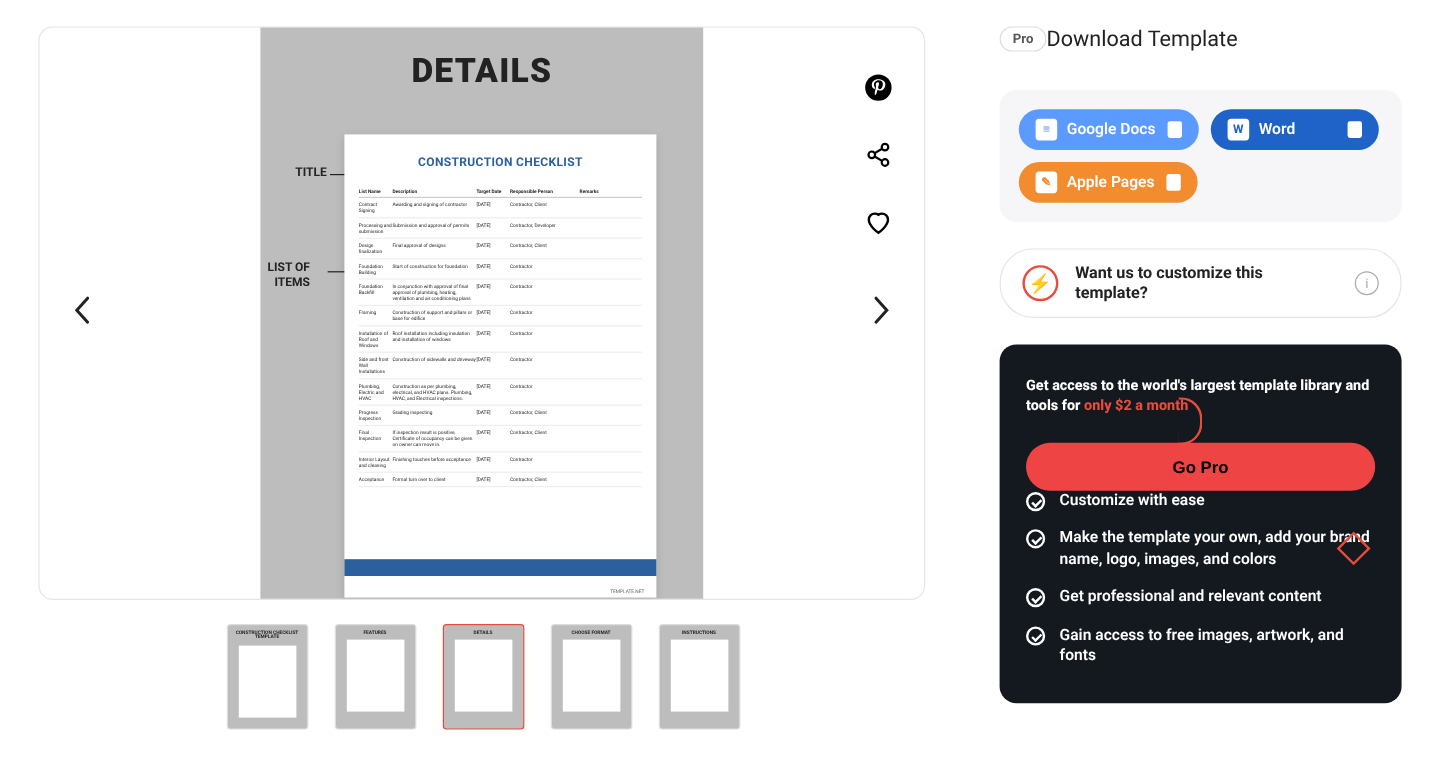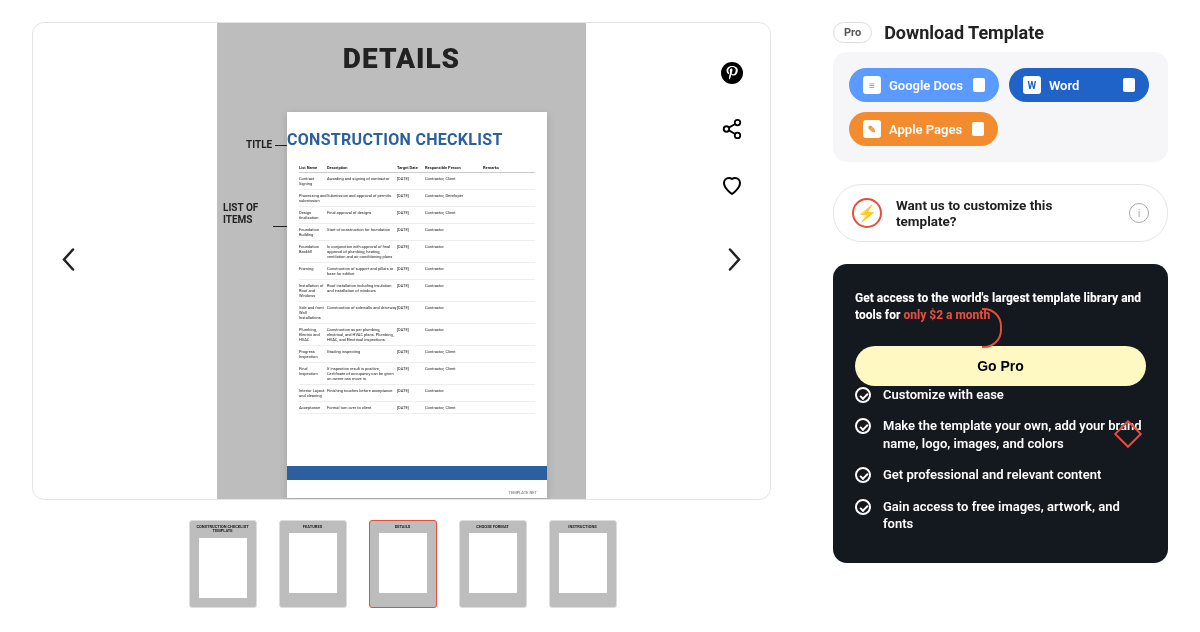--- a/index.html
+++ b/index.html
@@ -3,72 +3,72 @@
 <meta charset="utf-8">
 <style>
 *{margin:0;padding:0;box-sizing:border-box}
 body{font-family:-apple-system,BlinkMacSystemFont,"Segoe UI",Roboto,Arial,sans-serif;background:#fff;width:1200px;height:632px;overflow:hidden;color:#222}
 .container{display:flex;gap:60px;padding:22px 32px}
 .left{flex:1;position:relative}
 .preview-box{border:1px solid #e5e5e5;border-radius:12px;width:739px;height:478px;position:relative;display:flex;align-items:center;justify-content:center;background:#fff;overflow:hidden}
 .gray-bg{width:369px;height:478px;background:#bdbdbd;position:relative;display:flex;flex-direction:column;align-items:center}
 .details-hdr{font-size:28px;font-weight:900;color:#222;margin-top:20px;letter-spacing:1px}
 .doc{position:absolute;top:90px;left:70px;width:260px;height:386px;background:#fff;box-shadow:0 2px 8px rgba(0,0,0,0.15)}
-.doc-title{color:#2b5f9e;font-size:16px;font-weight:700;margin-top:18px;letter-spacing:0.3px}
+.doc-title{text-align:center;color:#2b5f9e;font-size:10px;font-weight:700;margin-top:18px;letter-spacing:0.3px}
 .tbl{margin:14px 12px 0 12px;font-size:4px;color:#222}
 .tbl-hdr{display:flex;font-weight:700;border-bottom:0.5px solid #ccc;padding:2px 0}
 .tbl-row{display:flex;border-bottom:0.5px solid #eee;padding:3px 0}
 .c1{width:28px}
 .c2{width:70px}
 .c3{width:28px}
 .c4{width:58px}
 .c5{width:40px}
 .bluebar{position:absolute;bottom:18px;left:0;right:0;height:14px;background:#2b5f9e}
 .tplnet{position:absolute;bottom:3px;right:10px;font-size:4px;color:#666}
 .label{position:absolute;font-size:10px;font-weight:700;color:#222}
 .label.title{top:117px;left:29px}
-.label.list{top:180px;left:6px;text-align:left;line-height:1.2}
+.label.list{top:196px;left:6px;text-align:right;line-height:1.2}
 .line{position:absolute;height:1px;background:#222}
 .line.t{top:123px;left:58px;width:82px}
 .line.l{top:204px;left:56px;width:84px}
 .action-icons{position:absolute;right:26px;top:38px;display:flex;flex-direction:column;gap:32px}
 .aicon{width:24px;height:24px;cursor:pointer;display:flex;align-items:center;justify-content:center}
 .nav{position:absolute;top:50%;transform:translateY(-50%);font-size:30px;cursor:pointer;color:#222;padding:8px}
 .nav.prev{left:20px}
 .nav.next{right:20px}
 .thumbs{display:flex;gap:22px;margin-top:20px;justify-content:center}
 .thumb{width:68px;height:88px;border:1px solid #ddd;border-radius:3px;background:#bdbdbd;cursor:pointer;position:relative;overflow:hidden;display:flex;flex-direction:column;align-items:center}
 .thumb.active{border:1.5px solid #e74c3c}
 .thumb-hdr{font-size:4px;font-weight:700;color:#222;margin-top:4px;text-align:center;line-height:1.1}
 .thumb-inner{background:#fff;width:48px;height:60px;margin-top:4px}
 .right{width:335px}
-.dl-header{display:flex;gap:12px;margin-bottom:9px}
+.dl-header{display:flex;margin-bottom:32px}
 .pro-badge{border:1px solid #ddd;border-radius:14px;padding:3px 10px;font-size:11px;font-weight:700;color:#555}
-.dl-title{font-size:18px;font-weight:700}
+.dl-title{font-size:18px;font-weight:400}
 .formats{background:#f6f6f8;border-radius:14px;padding:16px;display:flex;flex-wrap:wrap;gap:10px}
 .fmt-btn{display:flex;align-items:center;gap:10px;padding:8px 14px;border-radius:20px;color:#fff;font-size:13px;font-weight:600;cursor:pointer;min-width:140px;justify-content:space-between}
 .fmt-btn .fmt-left{display:flex;align-items:center;gap:8px}
 .fmt-btn.gd{background:#5b9aff}
 .fmt-btn.wd{background:#1f63c9}
 .fmt-btn.ap{background:#f28c2e}
 .fmt-icon{width:18px;height:18px;background:#fff;border-radius:3px;display:flex;align-items:center;justify-content:center;font-size:10px;font-weight:700}
 .gd .fmt-icon{color:#5b9aff}
 .wd .fmt-icon{color:#1f63c9}
 .ap .fmt-icon{color:#f28c2e}
 .dlicon{width:12px;height:14px;background:#fff;border-radius:2px}
 .customize{display:flex;align-items:center;gap:14px;border:1px solid #e5e5e5;border-radius:28px;padding:12px 18px;margin-top:22px}
 .bolt{width:30px;height:30px;border-radius:50%;border:2px solid #e74c3c;display:flex;align-items:center;justify-content:center;color:#e74c3c;font-size:16px}
 .cust-text{font-size:13.5px;font-weight:700;flex:1}
 .info{width:20px;height:20px;border:1.5px solid #aaa;border-radius:50%;display:flex;align-items:center;justify-content:center;font-size:11px;color:#aaa}
 .promo{background:#14181f;border-radius:14px;padding:26px 22px 16px 22px;margin-top:22px;position:relative;overflow:hidden}
 .promo::before{content:"";position:absolute;right:30px;top:160px;width:16px;height:16px;border:2px solid #e74c3c;transform:rotate(45deg)}
 .promo-head{color:#fff;font-size:12px;font-weight:800;line-height:1.4}
 .promo-head .price{color:#e74c3c;position:relative}
 .promo-head .price::after{content:"";position:absolute;right:-12px;top:0;width:18px;height:36px;border:2px solid #e74c3c;border-left:none;border-radius:0 18px 18px 0}
-.gopro{background:#fef9c3;border:none;border-radius:22px;width:100%;padding:12px;font-size:14px;font-weight:800;margin-top:22px;cursor:pointer}
+.gopro{background:#ef4444;border:none;border-radius:22px;width:100%;padding:12px;font-size:14px;font-weight:800;margin-top:22px;cursor:pointer}
 .feats{}
 .feat{display:flex;gap:12px;color:#fff;font-size:13px;font-weight:600;margin-bottom:14px;line-height:1.35}
 .chk{width:16px;height:16px;border:2px solid #fff;border-radius:50%;position:relative;flex-shrink:0;margin-top:1px}
 .chk::after{content:"";position:absolute;left:3px;top:4px;width:6px;height:3px;border-left:2px solid #fff;border-bottom:2px solid #fff;transform:rotate(-45deg)}
 </style>
 </head>
 <body>
 
 <div class="container">
   <div class="left">

